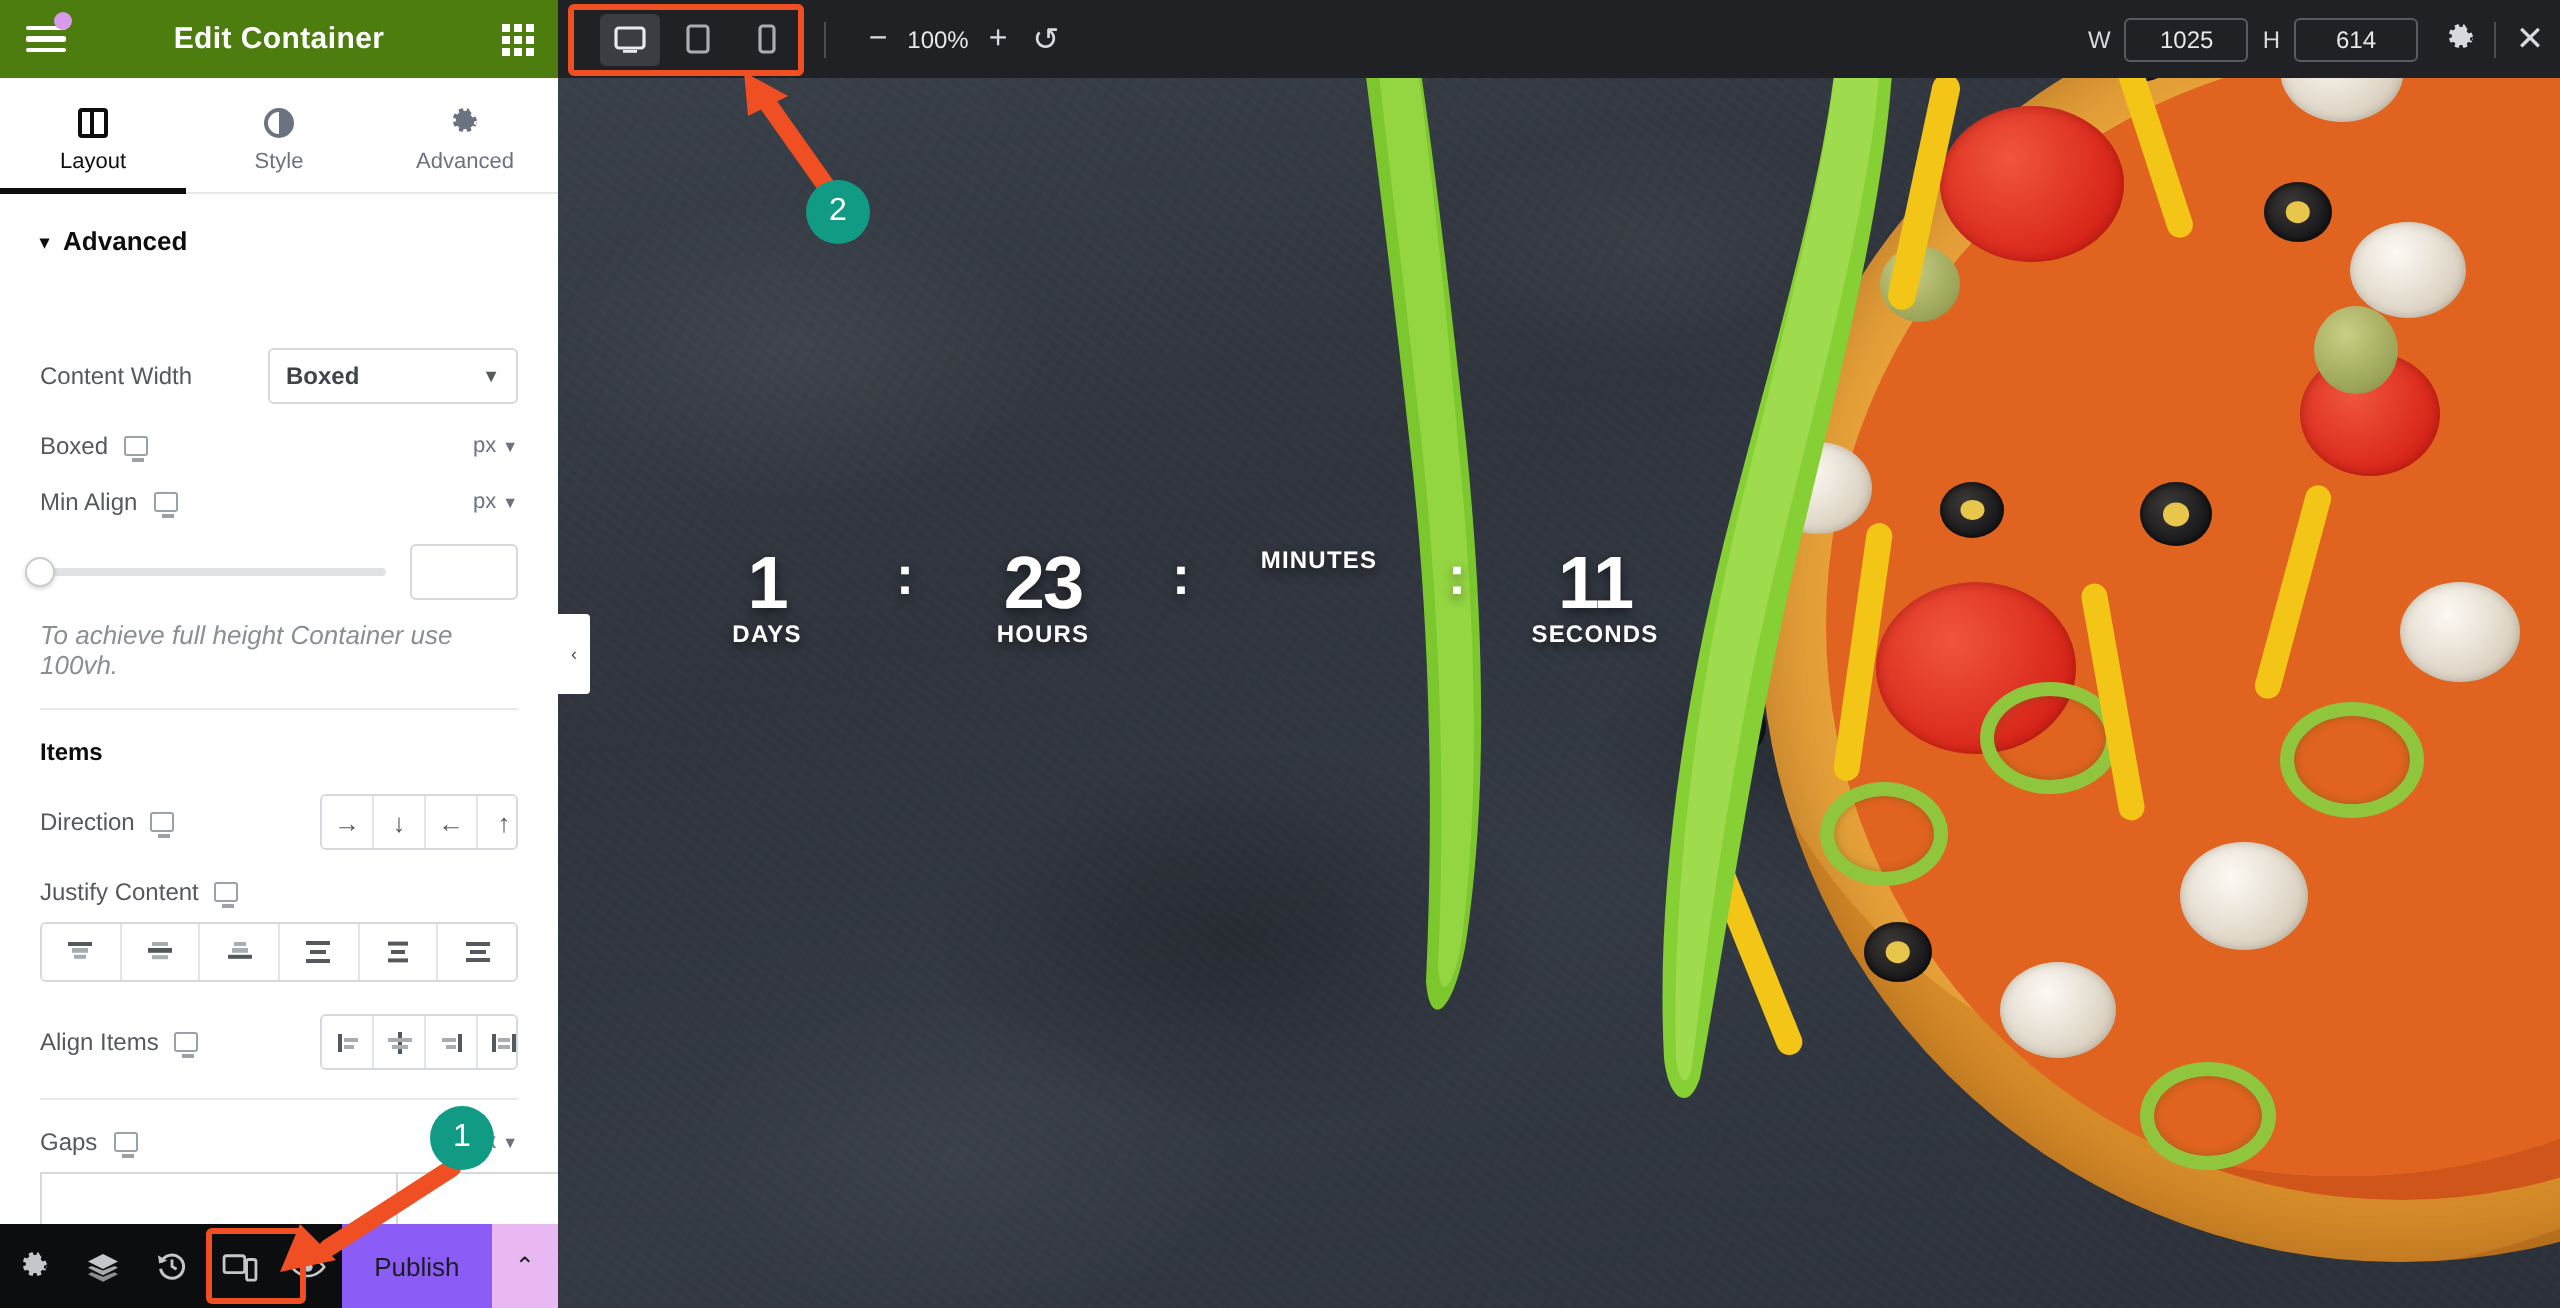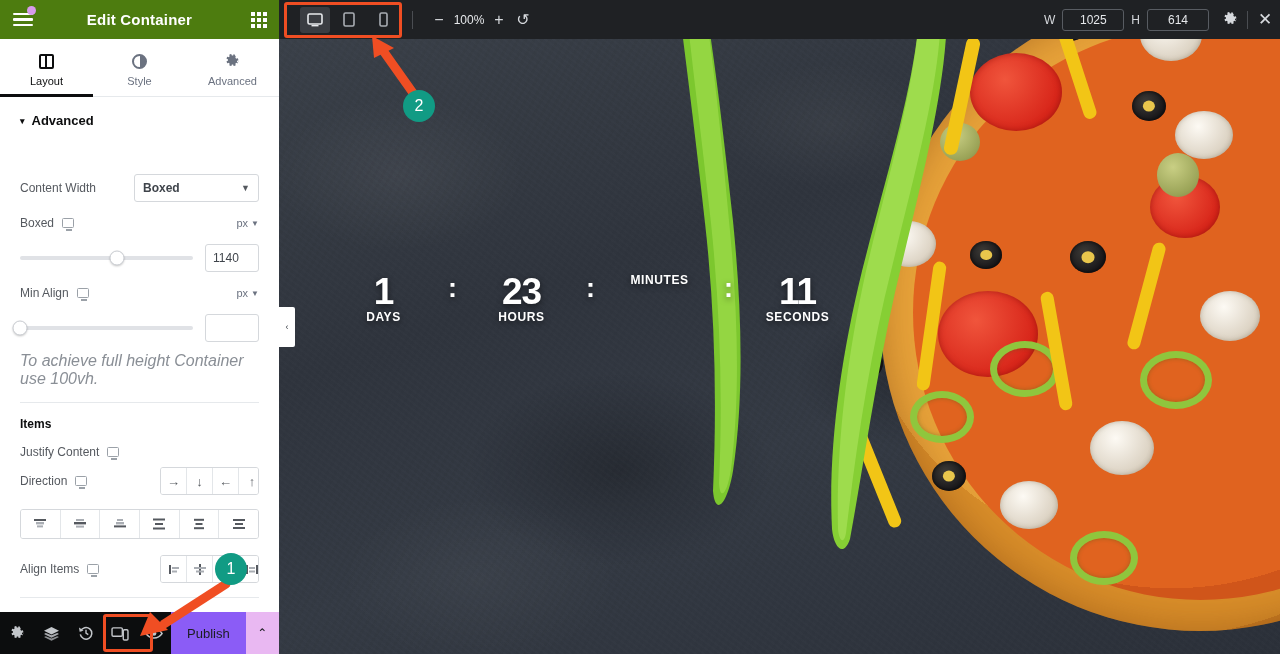--- a/index.html
+++ b/index.html
@@ -80,21 +80,21 @@
 
   .unit { font-size: 11px; color:#6b7280; display:flex; align-items:center; gap:3px; }
   .unit .arw { font-size:8px; }
 
   .slider-row { display:flex; align-items:center; gap:12px; padding: 0 20px; margin-bottom: 14px; }
   .track { flex:1; height:4px; background:#e0e2e6; border-radius:3px; position:relative; }
   .knob { position:absolute; top:50%; transform:translate(-50%,-50%); width:15px; height:15px;
     background:#fff; border:1px solid #c9ccd1; border-radius:50%; box-shadow: 0 1px 2px rgba(0,0,0,.18); }
   .numbox { width: 54px; height: 28px; border:1px solid #d5d8dc; border-radius:3px; background:#fff;
     font-size:12px; color:#3f444b; padding: 0 7px; font-family:"Liberation Sans", sans-serif; }
-  .hint { padding: 0 20px; font-size: 16px; color:#8a8f96; font-style: italic; margin-top:-4px; margin-bottom:14px; }
+  .hint { padding: 0 20px; font-size: 13px; color:#8a8f96; font-style: italic; margin-top:-4px; margin-bottom:14px; }
   .divider { height:1px; background:#e6e9ec; margin: 4px 20px 14px 20px; }
 
   .group-title { padding: 0 20px; font-size: 12px; font-weight:bold; color:#0c0d0e; margin-bottom:14px; }
 
   .btn-group { display:flex; border:1px solid #d5d8dc; border-radius:3px; overflow:hidden; background:#fff; }
   .btn-group .gb {
     flex:1; height:26px; min-width:26px; display:flex; align-items:center; justify-content:center;
     font-size:13px; color:#55595f; border-right:1px solid #e3e6e9; cursor:pointer; background:#fff;
   }
   .btn-group .gb:last-child { border-right:none; }
@@ -409,26 +409,20 @@
       <div class="row row-inline">
         <span class="ctl-label">
           <span>Boxed</span>
           <span class="dev-ico"></span>
         </span>
         <span class="unit">
           <span>px</span>
           <span class="arw">▼</span>
         </span>
       </div>
-      <div class="slider-row">
-        <div class="track">
-          <span class="knob" style="left:56%;"></span>
-        </div>
-        <input class="numbox" value="1140" style="">
-      </div>
 
       <div class="row row-inline">
         <span class="ctl-label">
           <span>Min Align</span>
           <span class="dev-ico"></span>
         </span>
         <span class="unit">
           <span>px</span>
           <span class="arw">▼</span>
         </span>
@@ -437,40 +431,40 @@
         <div class="track">
           <span class="knob" style="left:0%;"></span>
         </div>
         <input class="numbox" value="" style="">
       </div>
 
       <div class="hint">To achieve full height Container use 100vh.</div>
       <div class="divider"></div>
 
       <div class="group-title">Items</div>
-
-      <div class="row" style="margin-bottom:8px;">
-        <span class="ctl-label">
-          <span>Justify Content</span>
-          <span class="dev-ico"></span>
-        </span>
-      </div>
 
       <div class="row row-inline">
         <span class="ctl-label">
           <span>Direction</span>
           <span class="dev-ico"></span>
         </span>
         <div class="btn-group bg-4">
           <div class="gb">→</div>
           <div class="gb">↓</div>
           <div class="gb">←</div>
           <div class="gb">↑</div>
         </div>
       </div>
+
+      <div class="row" style="margin-bottom:8px;">
+        <span class="ctl-label">
+          <span>Justify Content</span>
+          <span class="dev-ico"></span>
+        </span>
+      </div>
       <div class="justify-row">
         <div class="btn-group bg-6">
           <div class="gb">
             <svg width="16" height="14" viewBox="0 0 16 14">
                 <rect x="2" y="2" width="12" height="2" fill="#55595f"></rect>
                 <rect x="4" y="5" width="8" height="2.4" fill="#a9adb3"></rect>
                 <rect x="5" y="8.4" width="6" height="2" fill="#a9adb3"></rect>
               </svg>
           </div>
           <div class="gb">

